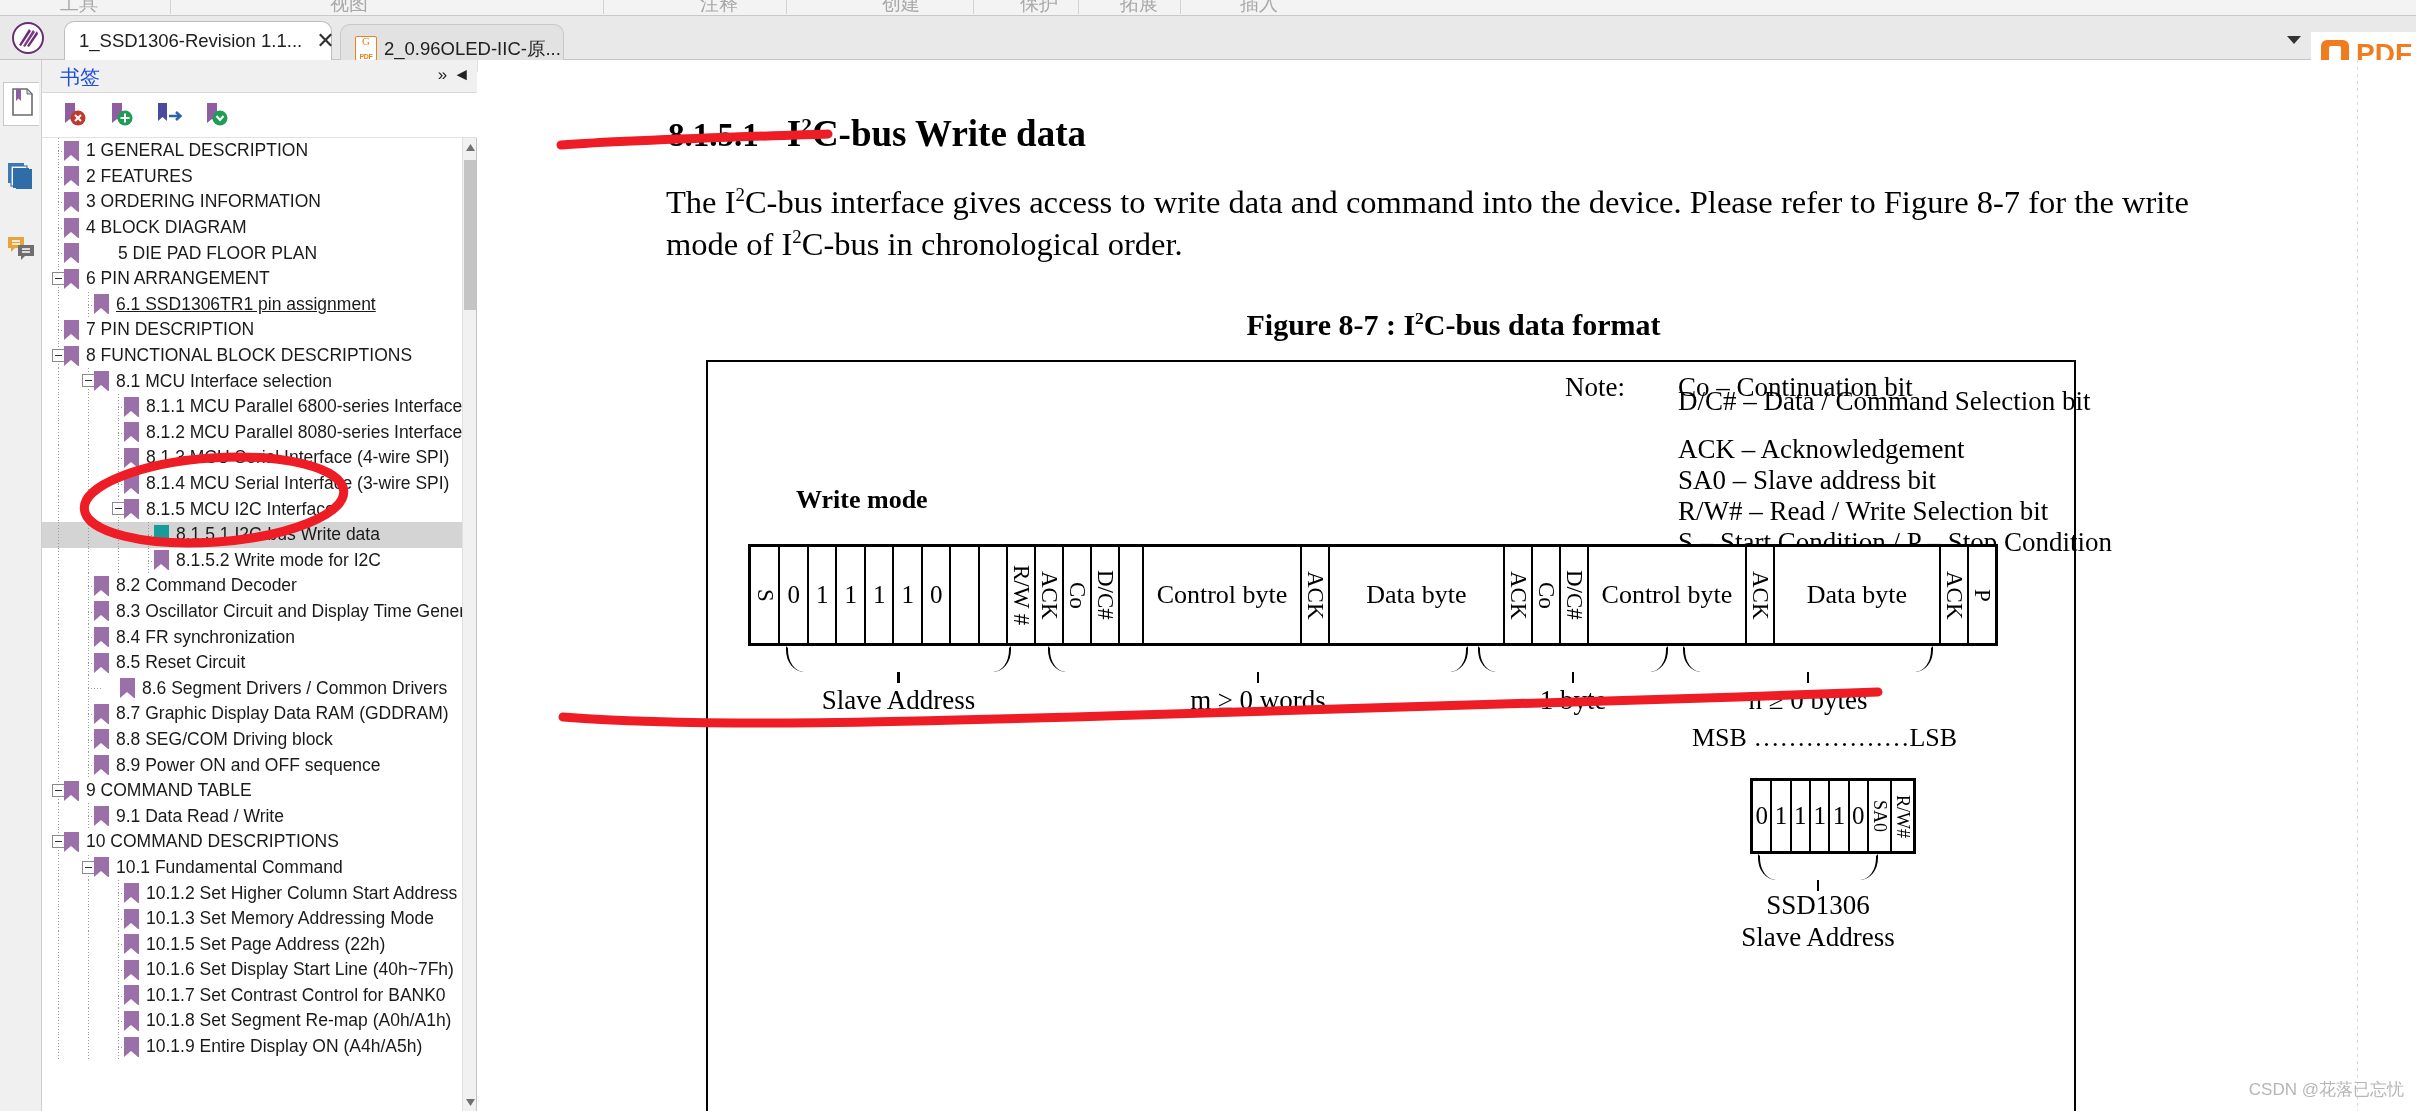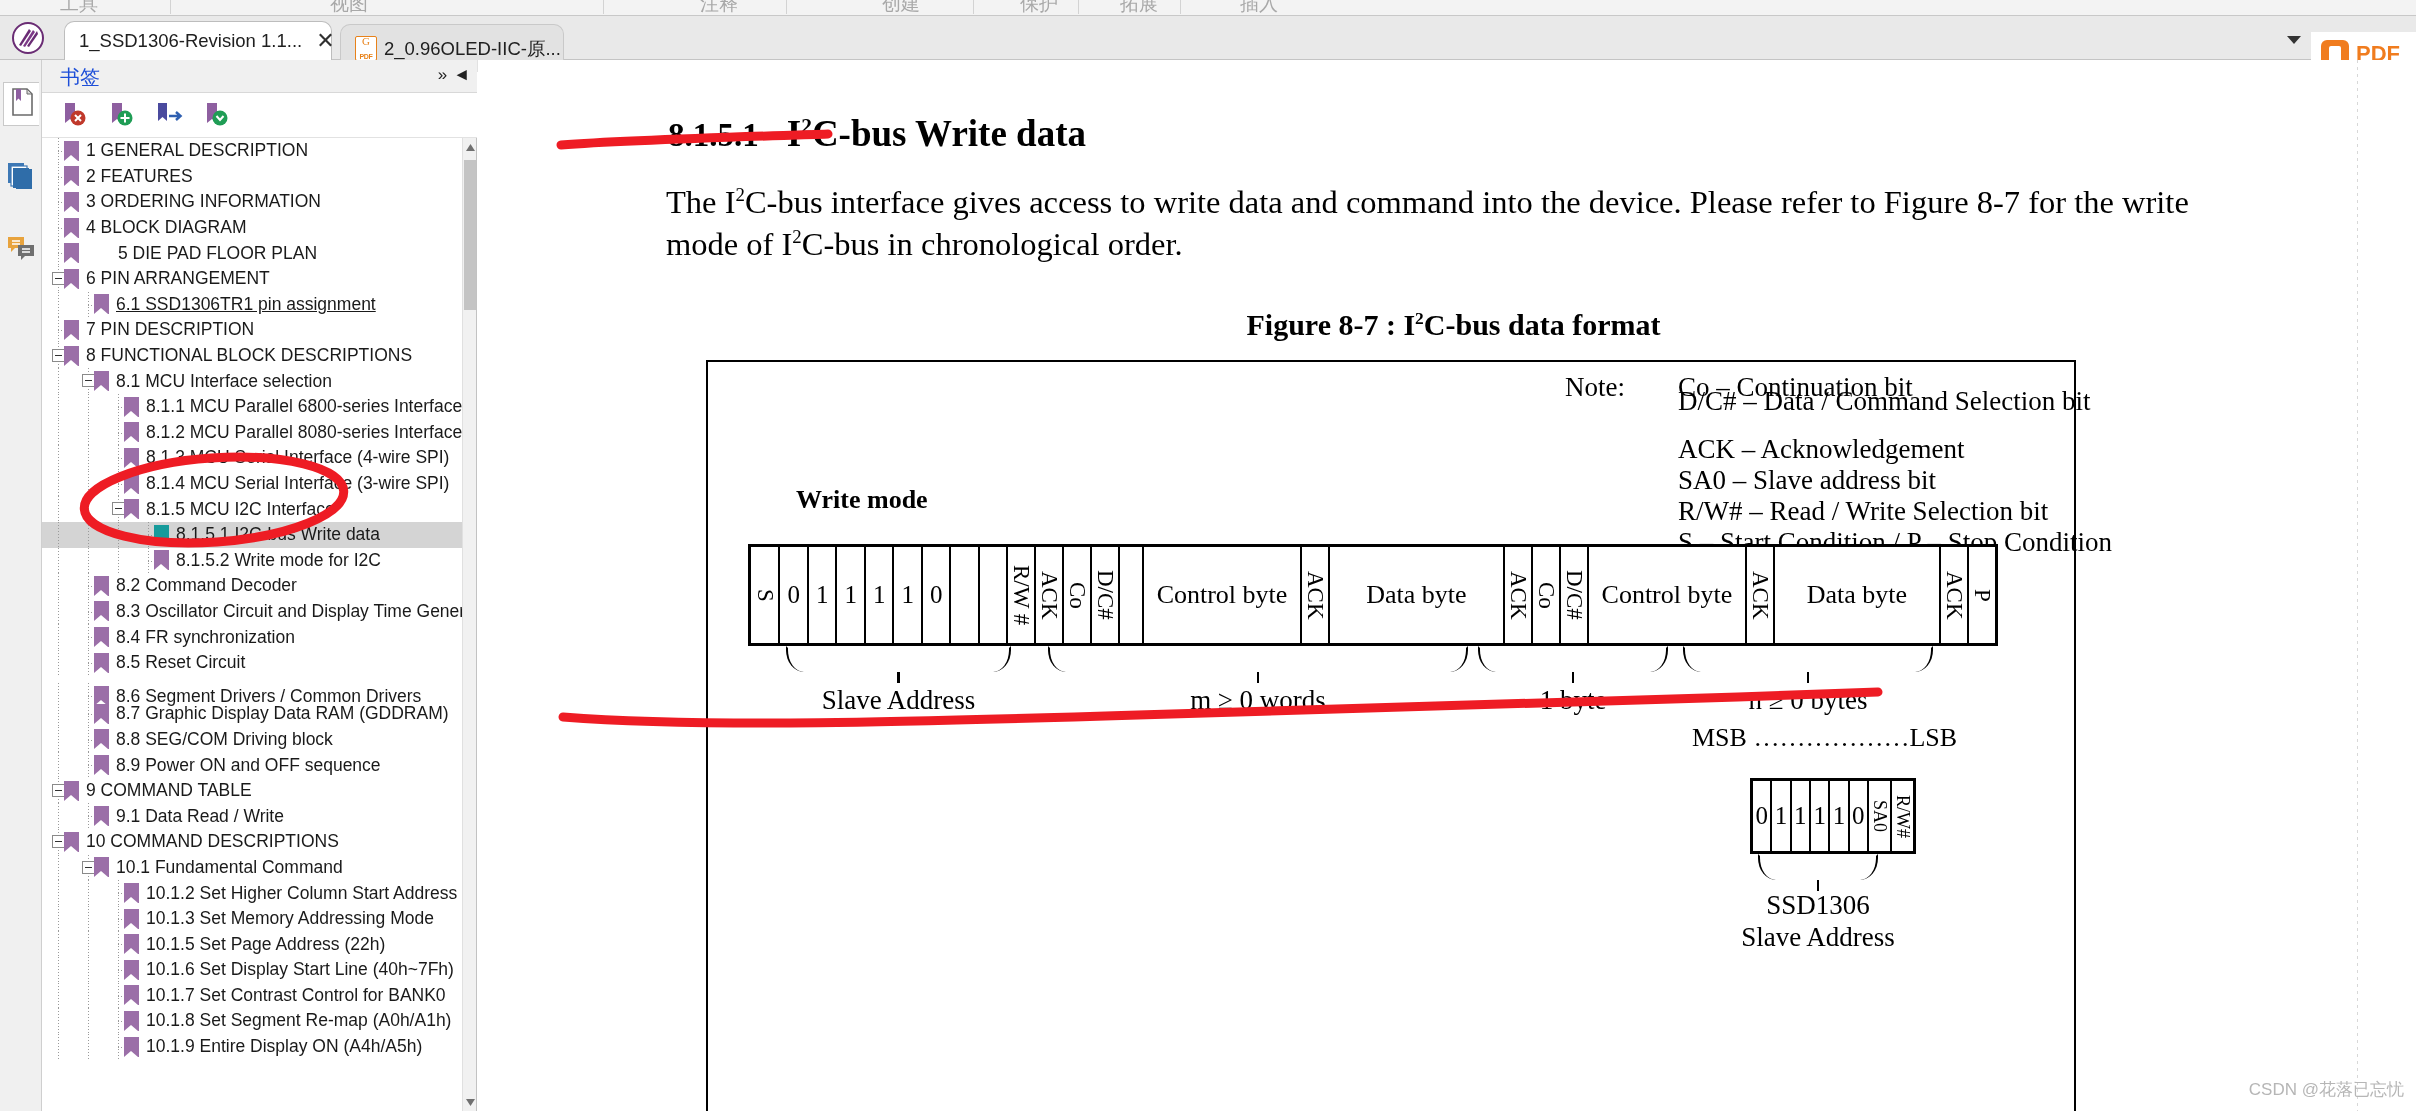--- a/index.html
+++ b/index.html
@@ -78,21 +78,21 @@
   }
   #pdf-brand .brand-badge {
     width: 28px; height: 28px; border-radius: 6px; background: #f07c1e;
     position: relative;
   }
   #pdf-brand .brand-badge::after {
     content: ""; position: absolute; left: 8px; top: 6px;
     width: 12px; height: 16px; background: #fff; border-radius: 2px;
   }
   #pdf-brand .brand-text {
-    font-size: 22px; color: #f07c1e; font-weight: bold;
+    font-size: 28px; color: #f07c1e; font-weight: bold;
     font-family: "Liberation Sans", sans-serif;
   }
 
   
   #icon-rail {
     position: absolute; left: 0; top: 60px; width: 42px; height: 1051px;
     background: #f0f0f0; border-right: 1px solid #cfcfcf;
   }
   .rail-btn {
     position: absolute; left: 3px; width: 36px; height: 44px;
@@ -548,21 +548,21 @@
         <span class="flag" style="margin-left: 52px;"></span>
         <span class="bm-text">8.4  FR synchronization</span>
       </div>
       <div class="bm-row" style="top: 0px;">
         <div class="vdots" style="left: 16px; top: 0px; height: 25.6px;"></div>
         <div class="vdots" style="left: 46px; top: 0px; height: 25.6px;"></div>
         <div class="dots" style="left: 46px; top: 13px; width: 14px;"></div>
         <span class="flag" style="margin-left: 52px;"></span>
         <span class="bm-text">8.5 Reset Circuit</span>
       </div>
-      <div class="bm-row" style="top: 8px;">
+      <div class="bm-row" style="top: 0px; padding-left: 26px;">
         <div class="vdots" style="left: 16px; top: 0px; height: 25.6px;"></div>
         <div class="vdots" style="left: 46px; top: 0px; height: 25.6px;"></div>
         <div class="dots" style="left: 46px; top: 13px; width: 14px;"></div>
         <span class="flag" style="margin-left: 52px;"></span>
         <span class="bm-text">8.6 Segment Drivers / Common Drivers</span>
       </div>
       <div class="bm-row" style="top: 0px;">
         <div class="vdots" style="left: 16px; top: 0px; height: 25.6px;"></div>
         <div class="vdots" style="left: 46px; top: 0px; height: 25.6px;"></div>
         <div class="dots" style="left: 46px; top: 13px; width: 14px;"></div>

